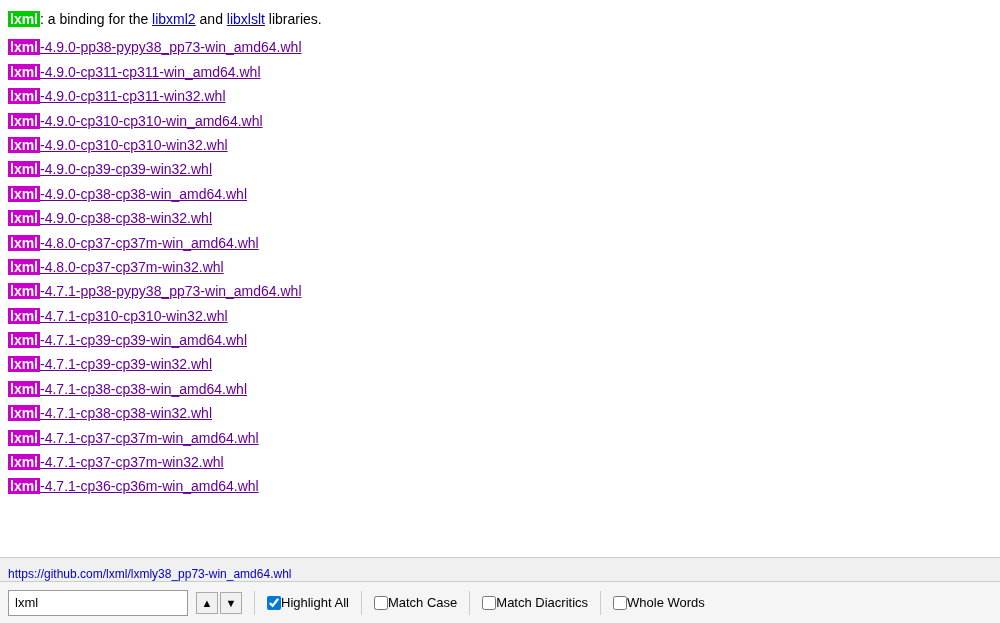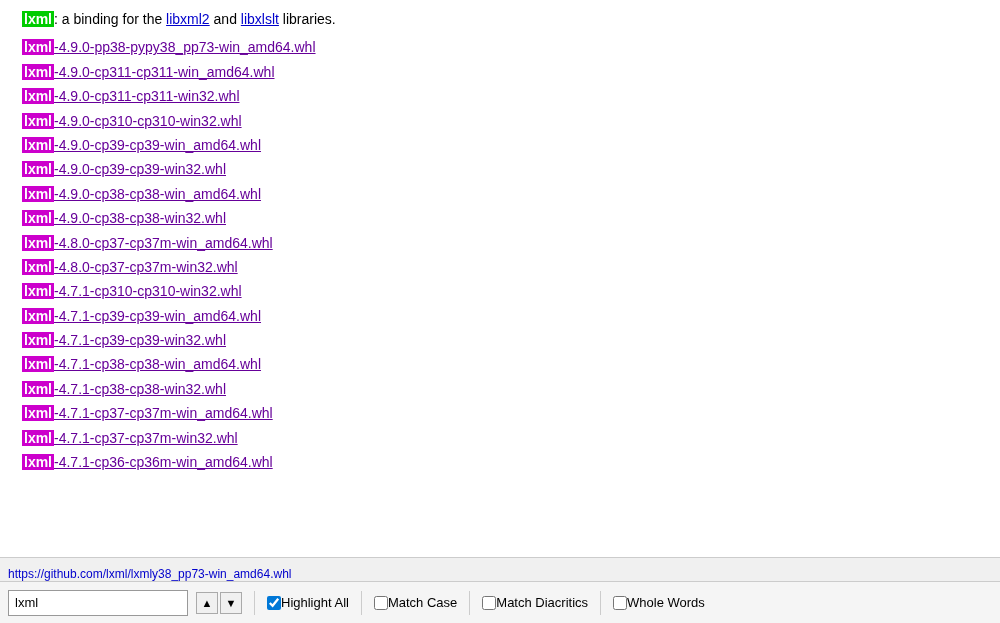--- a/index.html
+++ b/index.html
@@ -14,21 +14,21 @@
       font-family: Arial, sans-serif;
       background: #ffffff;
       overflow: hidden;
       display: flex;
       flex-direction: column;
     }
 
     #main-content {
       flex: 1;
       overflow-y: auto;
-      padding: 8px 22px;
+      padding: 8px 8px;
       background: #ffffff;
       font-size: 14px;
       line-height: 1.6;
     }
 
     .intro-line {
       margin-bottom: 6px;
       font-size: 14px;
       color: #000000;
     }
@@ -145,27 +145,28 @@
 
 <div id="main-content">
   <div class="intro-line">
     <span class="highlight-lxml-green">lxml</span><span>: a binding for the </span><a class="link-blue">libxml2</a><span> and </span><a class="link-blue">libxlslt</a><span> libraries.</span>
   </div>
 
   <div id="file-list">
   <span class="file-line"><span class="highlight-lxml-purple">lxml</span><a class="file-link" href="#">-4.9.0-pp38-pypy38_pp73-win_amd64.whl</a></span>
       <span class="file-line"><span class="highlight-lxml-purple">lxml</span><a class="file-link" href="#">-4.9.0-cp311-cp311-win_amd64.whl</a></span>
       <span class="file-line"><span class="highlight-lxml-purple">lxml</span><a class="file-link" href="#">-4.9.0-cp311-cp311-win32.whl</a></span>
+      <span class="file-line"><span class="highlight-lxml-purple">lxml</span><a class="file-link" href="#">-4.9.0-cp310-cp310-win_amd64.whl</a></span>
       <span class="file-line"><span class="highlight-lxml-purple">lxml</span><a class="file-link" href="#">-4.9.0-cp310-cp310-win32.whl</a></span>
-      <span class="file-line"><span class="highlight-lxml-purple">lxml</span><a class="file-link" href="#">-4.9.0-cp39-cp39-win_amd64.whl</a></span>
       <span class="file-line"><span class="highlight-lxml-purple">lxml</span><a class="file-link" href="#">-4.9.0-cp39-cp39-win32.whl</a></span>
       <span class="file-line"><span class="highlight-lxml-purple">lxml</span><a class="file-link" href="#">-4.9.0-cp38-cp38-win_amd64.whl</a></span>
       <span class="file-line"><span class="highlight-lxml-purple">lxml</span><a class="file-link" href="#">-4.9.0-cp38-cp38-win32.whl</a></span>
       <span class="file-line"><span class="highlight-lxml-purple">lxml</span><a class="file-link" href="#">-4.8.0-cp37-cp37m-win_amd64.whl</a></span>
       <span class="file-line"><span class="highlight-lxml-purple">lxml</span><a class="file-link" href="#">-4.8.0-cp37-cp37m-win32.whl</a></span>
+      <span class="file-line"><span class="highlight-lxml-purple">lxml</span><a class="file-link" href="#">-4.7.1-pp38-pypy38_pp73-win_amd64.whl</a></span>
       <span class="file-line"><span class="highlight-lxml-purple">lxml</span><a class="file-link" href="#">-4.7.1-cp310-cp310-win32.whl</a></span>
       <span class="file-line"><span class="highlight-lxml-purple">lxml</span><a class="file-link" href="#">-4.7.1-cp39-cp39-win_amd64.whl</a></span>
       <span class="file-line"><span class="highlight-lxml-purple">lxml</span><a class="file-link" href="#">-4.7.1-cp39-cp39-win32.whl</a></span>
       <span class="file-line"><span class="highlight-lxml-purple">lxml</span><a class="file-link" href="#">-4.7.1-cp38-cp38-win_amd64.whl</a></span>
       <span class="file-line"><span class="highlight-lxml-purple">lxml</span><a class="file-link" href="#">-4.7.1-cp38-cp38-win32.whl</a></span>
       <span class="file-line"><span class="highlight-lxml-purple">lxml</span><a class="file-link" href="#">-4.7.1-cp37-cp37m-win_amd64.whl</a></span>
       <span class="file-line"><span class="highlight-lxml-purple">lxml</span><a class="file-link" href="#">-4.7.1-cp37-cp37m-win32.whl</a></span>
       <span class="file-line"><span class="highlight-lxml-purple">lxml</span><a class="file-link" href="#">-4.7.1-cp36-cp36m-win_amd64.whl</a></span>
     </div>
 </div>

